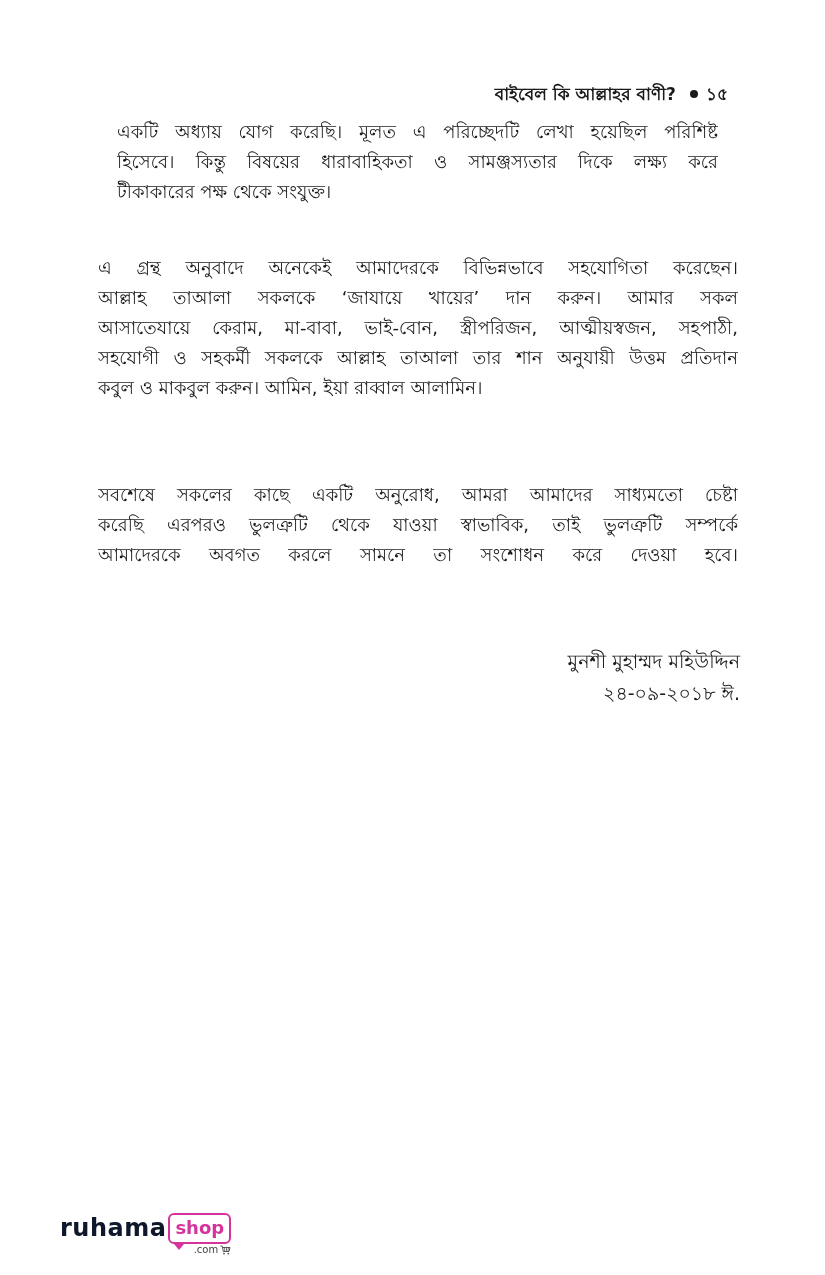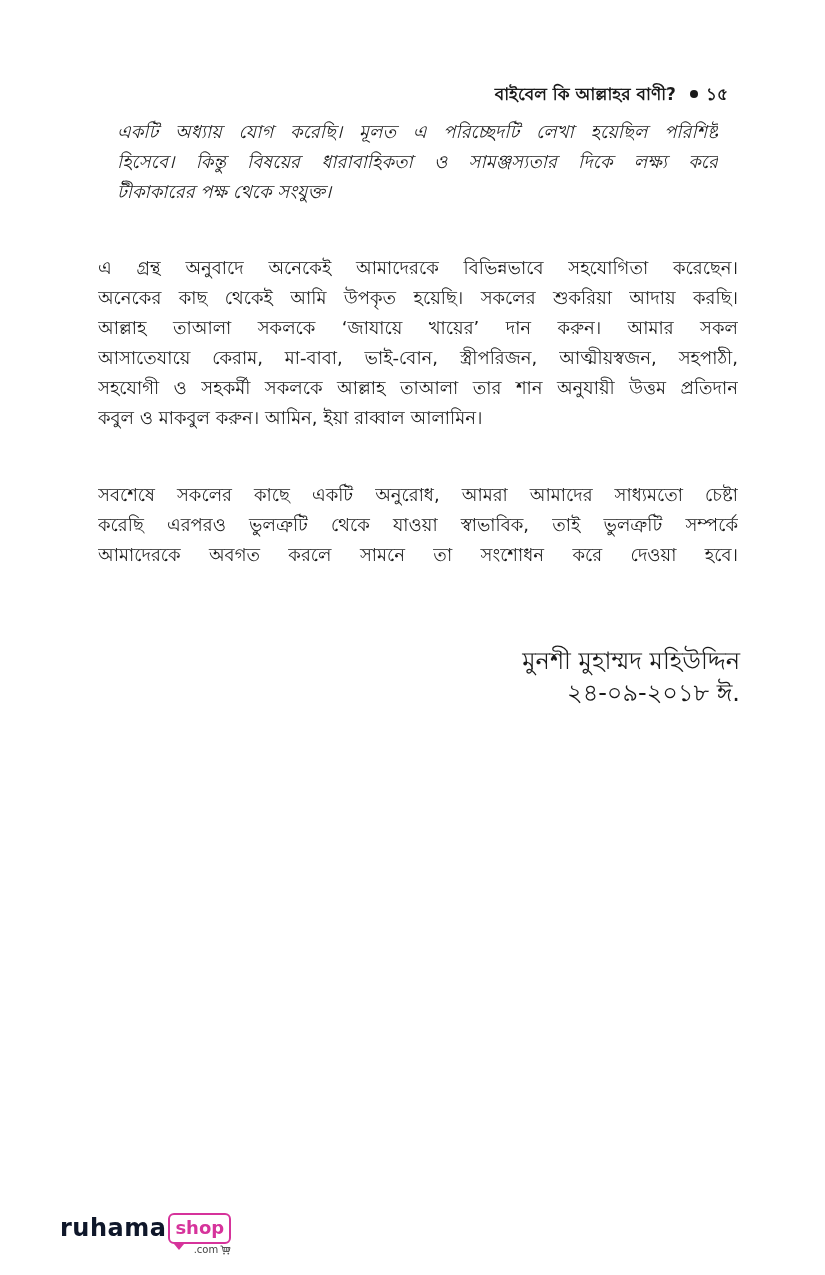--- a/index.html
+++ b/index.html
@@ -50,38 +50,37 @@
       overflow: hidden;
     }
     .line.last {
       text-align-last: left;
     }
 
     #block-indented {
       top: 117px;
       left: 117px;
       width: 601px;
-      font-style: italic;
     }
     #block-para1 {
       top: 253px;
       left: 98px;
       width: 640px;
     }
     #block-para2 {
       top: 480px;
       left: 98px;
       width: 640px;
     }
 
     .signature {
       position: absolute;
       right: 85px;
       top: 645px;
-      font-size: 24px;
+      font-size: 19px;
       text-align: right;
     }
     .signature div {
       height: 32px;
       line-height: 32px;
       white-space: nowrap;
     }
 
     .footer-logo {
       position: absolute;
@@ -148,21 +147,20 @@
 </div>
 
 <div class="text-block" id="block-indented">
   <div class="line">একটি অধ্যায় যোগ করেছি। মূলত এ পরিচ্ছেদটি লেখা হয়েছিল পরিশিষ্ট</div>
   <div class="line">হিসেবে। কিন্তু বিষয়ের ধারাবাহিকতা ও সামঞ্জস্যতার দিকে লক্ষ্য করে</div>
   <div class="line last">টীকাকারের পক্ষ থেকে সংযুক্ত।</div>
 </div>
 
 <div class="text-block" id="block-para1">
   <div class="line">এ গ্রন্থ অনুবাদে অনেকেই আমাদেরকে বিভিন্নভাবে সহযোগিতা করেছেন।</div>
-  <div class="line">অনেকের কাছ থেকেই আমি উপকৃত হয়েছি। সকলের শুকরিয়া আদায় করছি।</div>
   <div class="line">আল্লাহ তাআলা সকলকে ‘জাযায়ে খায়ের’ দান করুন। আমার সকল</div>
   <div class="line">আসাতেযায়ে কেরাম, মা-বাবা, ভাই-বোন, স্ত্রীপরিজন, আত্মীয়স্বজন, সহপাঠী,</div>
   <div class="line">সহযোগী ও সহকর্মী সকলকে আল্লাহ তাআলা তার শান অনুযায়ী উত্তম প্রতিদান</div>
   <div class="line last">কবুল ও মাকবুল করুন। আমিন, ইয়া রাব্বাল আলামিন।</div>
 </div>
 
 <div class="text-block" id="block-para2">
   <div class="line">সবশেষে সকলের কাছে একটি অনুরোধ, আমরা আমাদের সাধ্যমতো চেষ্টা</div>
   <div class="line">করেছি এরপরও ভুলত্রুটি থেকে যাওয়া স্বাভাবিক, তাই ভুলত্রুটি সম্পর্কে</div>
   <div class="line">আমাদেরকে অবগত করলে সামনে তা সংশোধন করে দেওয়া হবে।</div>

